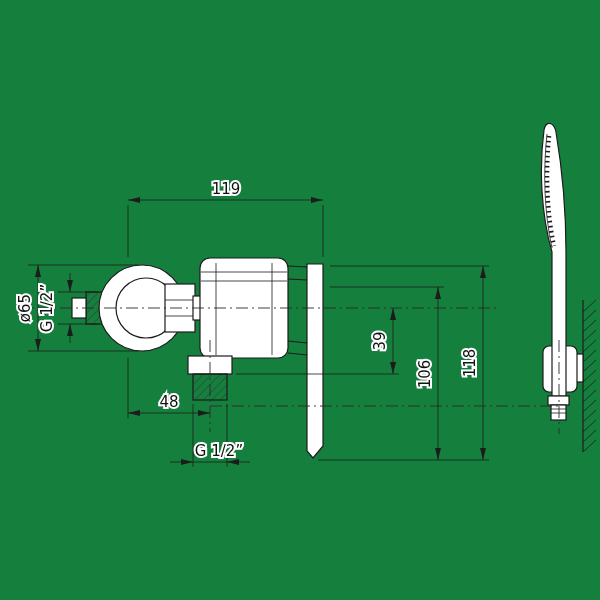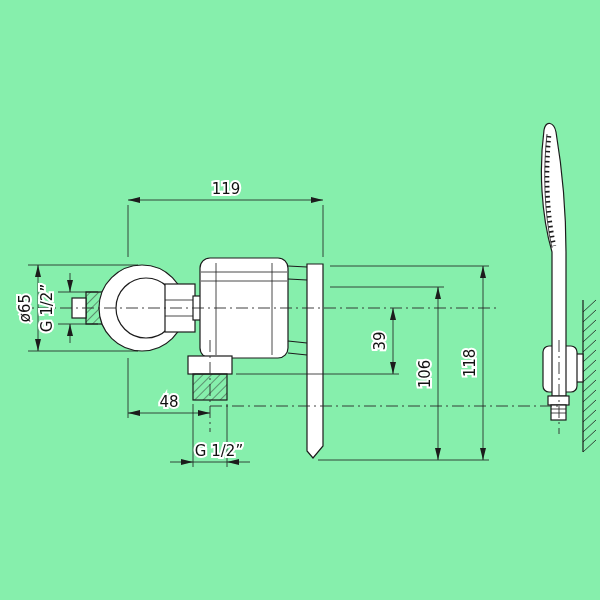--- a/index.html
+++ b/index.html
@@ -5,21 +5,21 @@
   html, body {
     margin: 0;
     padding: 0;
     background: #ffffff;
     font-family: "DejaVu Sans", "Liberation Sans", sans-serif;
   }
   .page {
     position: relative;
     width: 600px;
     height: 600px;
-    background: #86efac;
+    background: #15803d;
     overflow: hidden;
   }
   svg { display: block; }
   .obj  { fill: #ffffff; stroke: #1c1c1c; stroke-width: 1.2; }
   .objn { fill: none;    stroke: #1c1c1c; stroke-width: 1.2; }
   .thin { fill: none;    stroke: #1c1c1c; stroke-width: 0.8; }
   .dim  { fill: none;    stroke: #1c1c1c; stroke-width: 0.8; }
   .cl   { fill: none;    stroke: #2a2a2a; stroke-width: 0.9; stroke-dasharray: 12 4 2 4; }
   .dimtext {
     font-family: "DejaVu Sans", "Liberation Sans", sans-serif;

